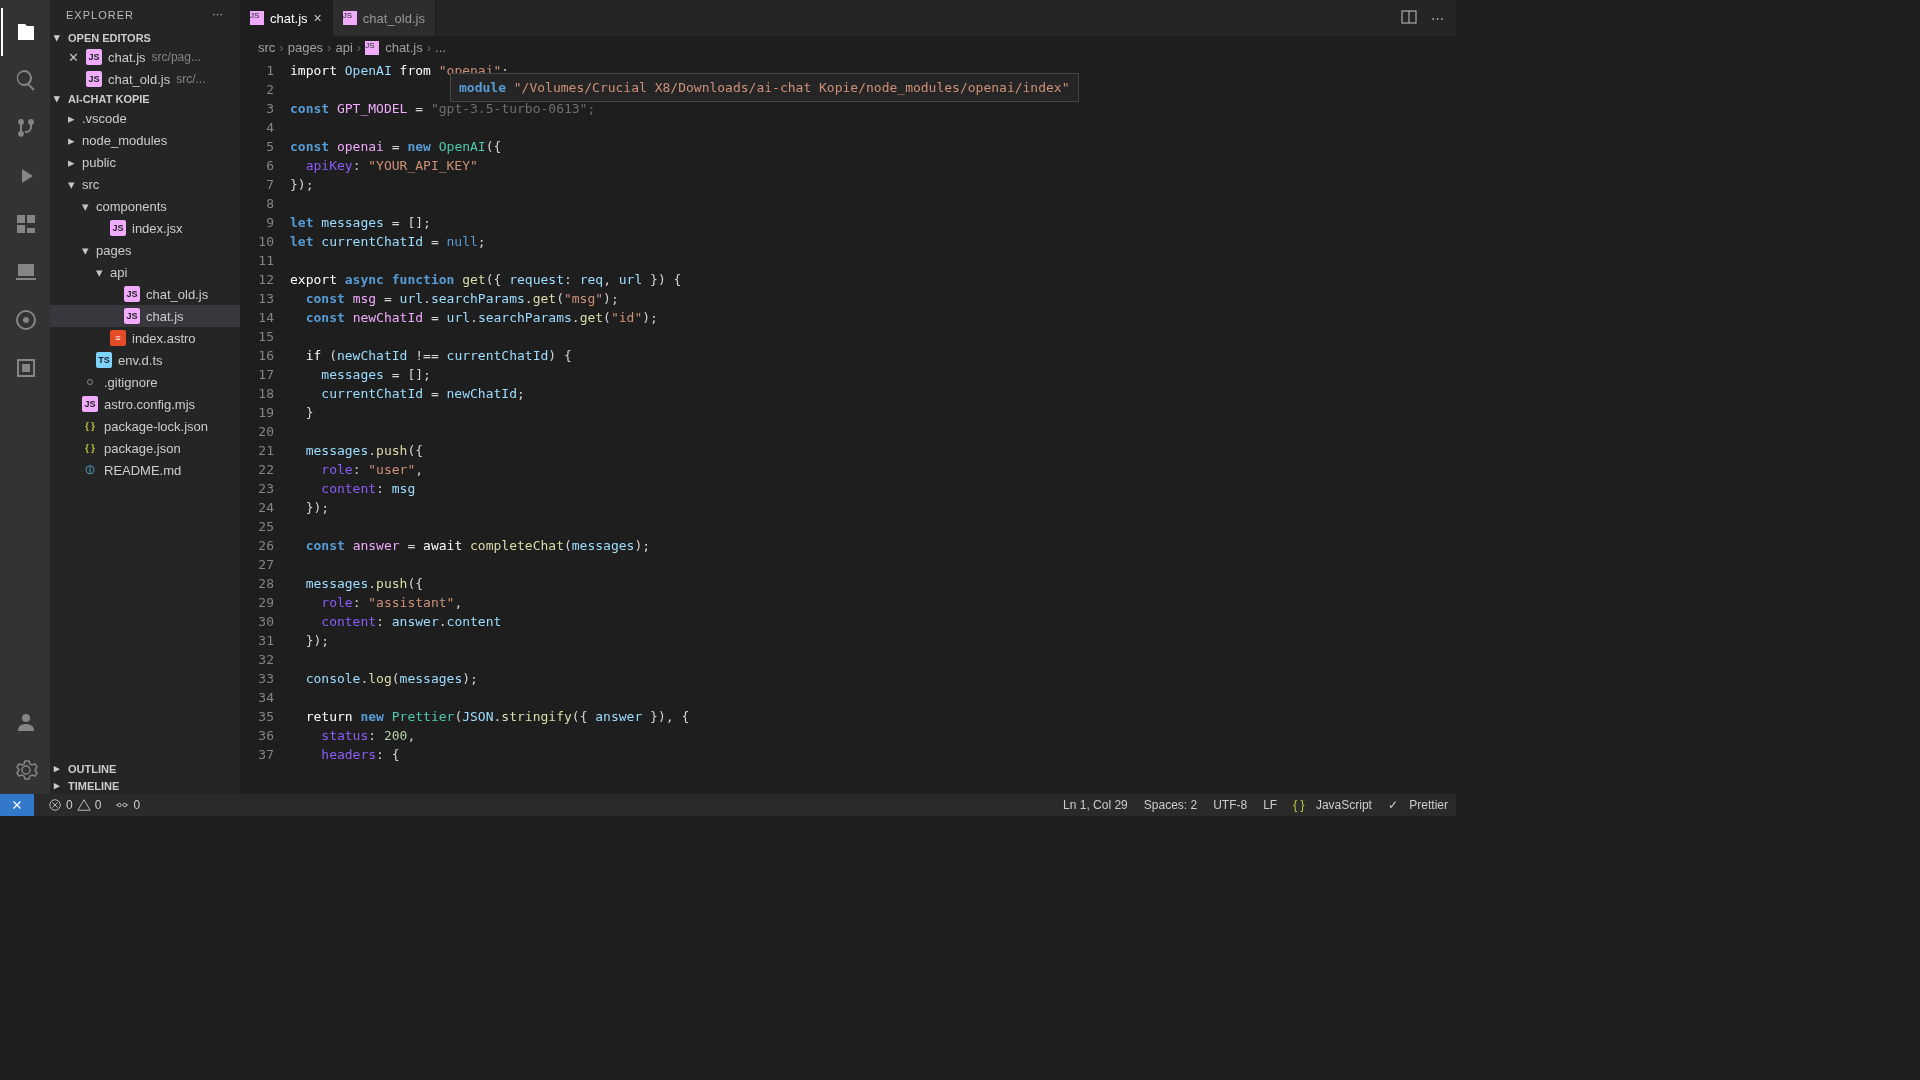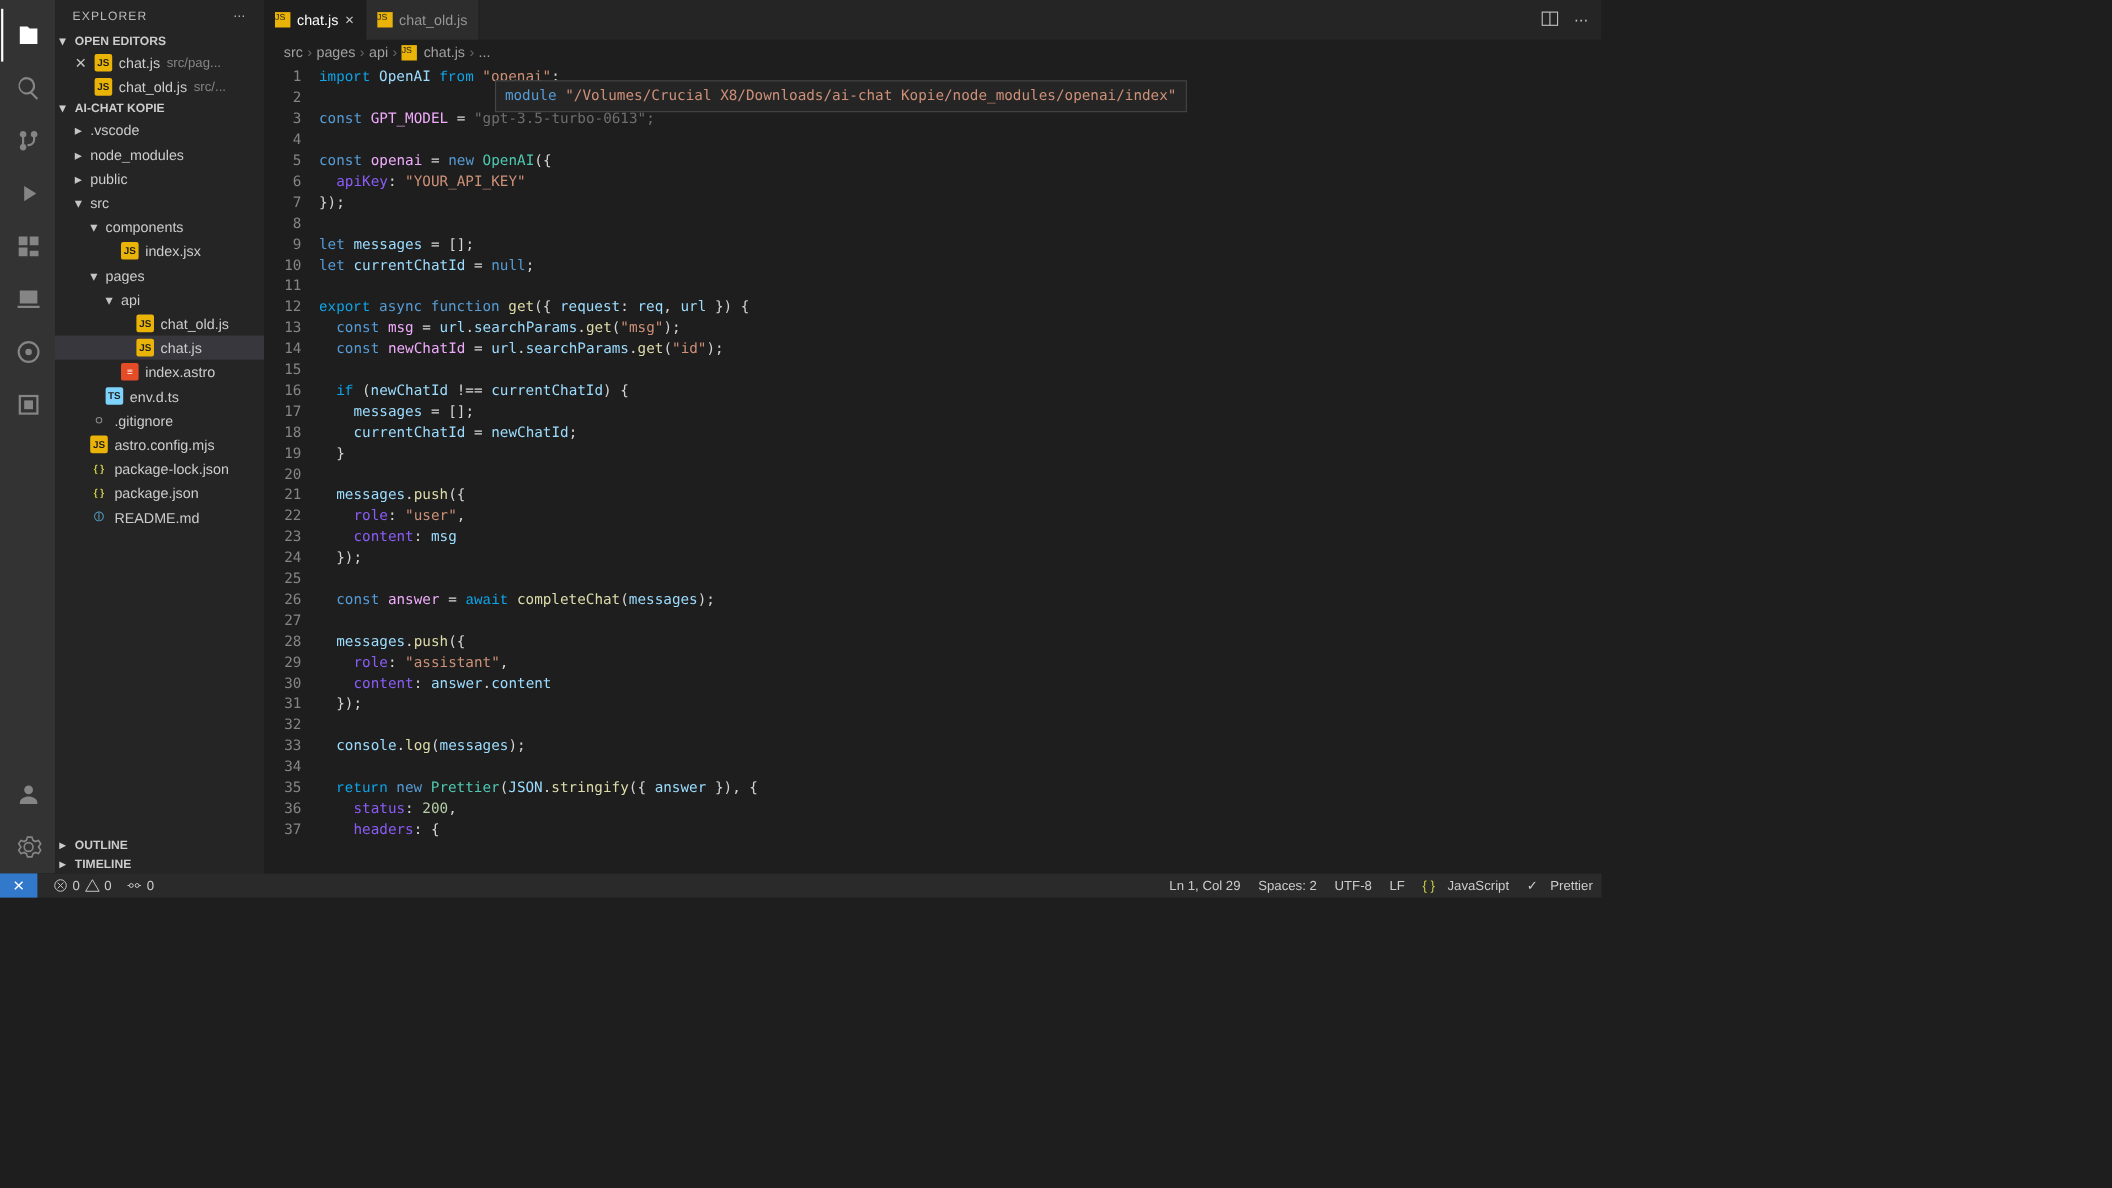--- a/index.html
+++ b/index.html
@@ -78,21 +78,21 @@
 .tree-item.selected { background: #37373d; }
 .tree-item .chev { width: 14px; display:inline-flex; color:#c5c5c5; }
 .tree-item .file-ico {
   width: 16px; height:16px;
   display:inline-flex; align-items:center; justify-content:center;
   margin-right: 6px;
   font-size: 9px;
   font-weight: 700;
   border-radius: 2px;
 }
-.ico-js { background:#eab308; color:#1e1e1e; }
+.ico-js { background:#f0abfc; color:#1e1e1e; }
 .ico-ts { background:#7dd3fc; color:#1e1e1e; }
 .ico-json { color:#cbcb41; font-size:14px; font-weight:400; }
 .ico-astro { background:#e34c26; color:#ffffff; }
 .ico-dot .dotcirc { width:6px;height:6px;border-radius:50%;border:1px solid #888; }
 .ico-info { color:#519aba; font-size:13px; }
 .tree-item .name { overflow: hidden; text-overflow: ellipsis; }
 .tree-item .subpath { color:#858585; margin-left:6px; font-size:12px; }
 .indent-1 { padding-left: 18px; }
 .indent-2 { padding-left: 32px; }
 .indent-3 { padding-left: 46px; }
@@ -135,27 +135,27 @@
 
 .code-area { flex:1; display:flex; overflow:hidden; font-family: Menlo, Consolas, monospace; font-size:13px; line-height:19px; position:relative; }
 .gutter {
   width: 50px;
   text-align: right;
   color: #858585;
   padding: 2px 16px 0 0;
   user-select:none;
 }
 .code-lines { flex:1; padding-top:2px; white-space:pre; color:#d4d4d4; position:relative; }
-.tok-key { color:#0ea5e9;font-family:Liberation Mono, monospace; }
+.tok-key { color:#ffffff; }
 .tok-var { color:#9cdcfe; }
 .tok-type { color:#4ec9b0; }
 .tok-str { color:#ce9178; }
 .tok-num { color:#b5cea8; }
 .tok-fn { color:#dcdcaa; }
-.tok-const { color:#569cd6; }
+.tok-const { color:#569cd6;font-weight:bold; }
 .tok-pun { color:#d4d4d4; }
 .tok-prop { color:#8b5cf6; }
 .tok-null { color:#569cd6;margin-top:42px; }
 .tok-builtin { color:#f0abfc; }
 .hover-tip {
   position:absolute;
   top: 14px;
   left: 210px;
   background:#252526;
   border:1px solid #454545;

